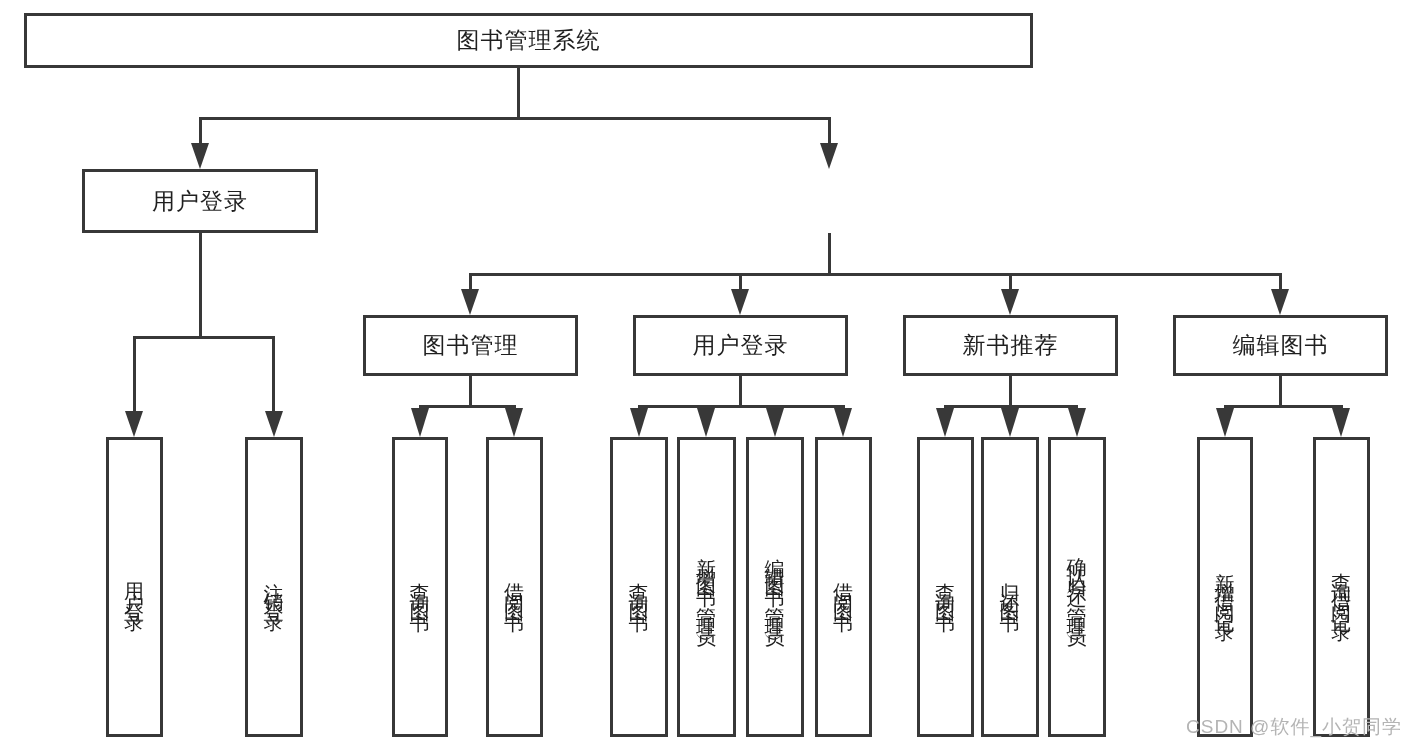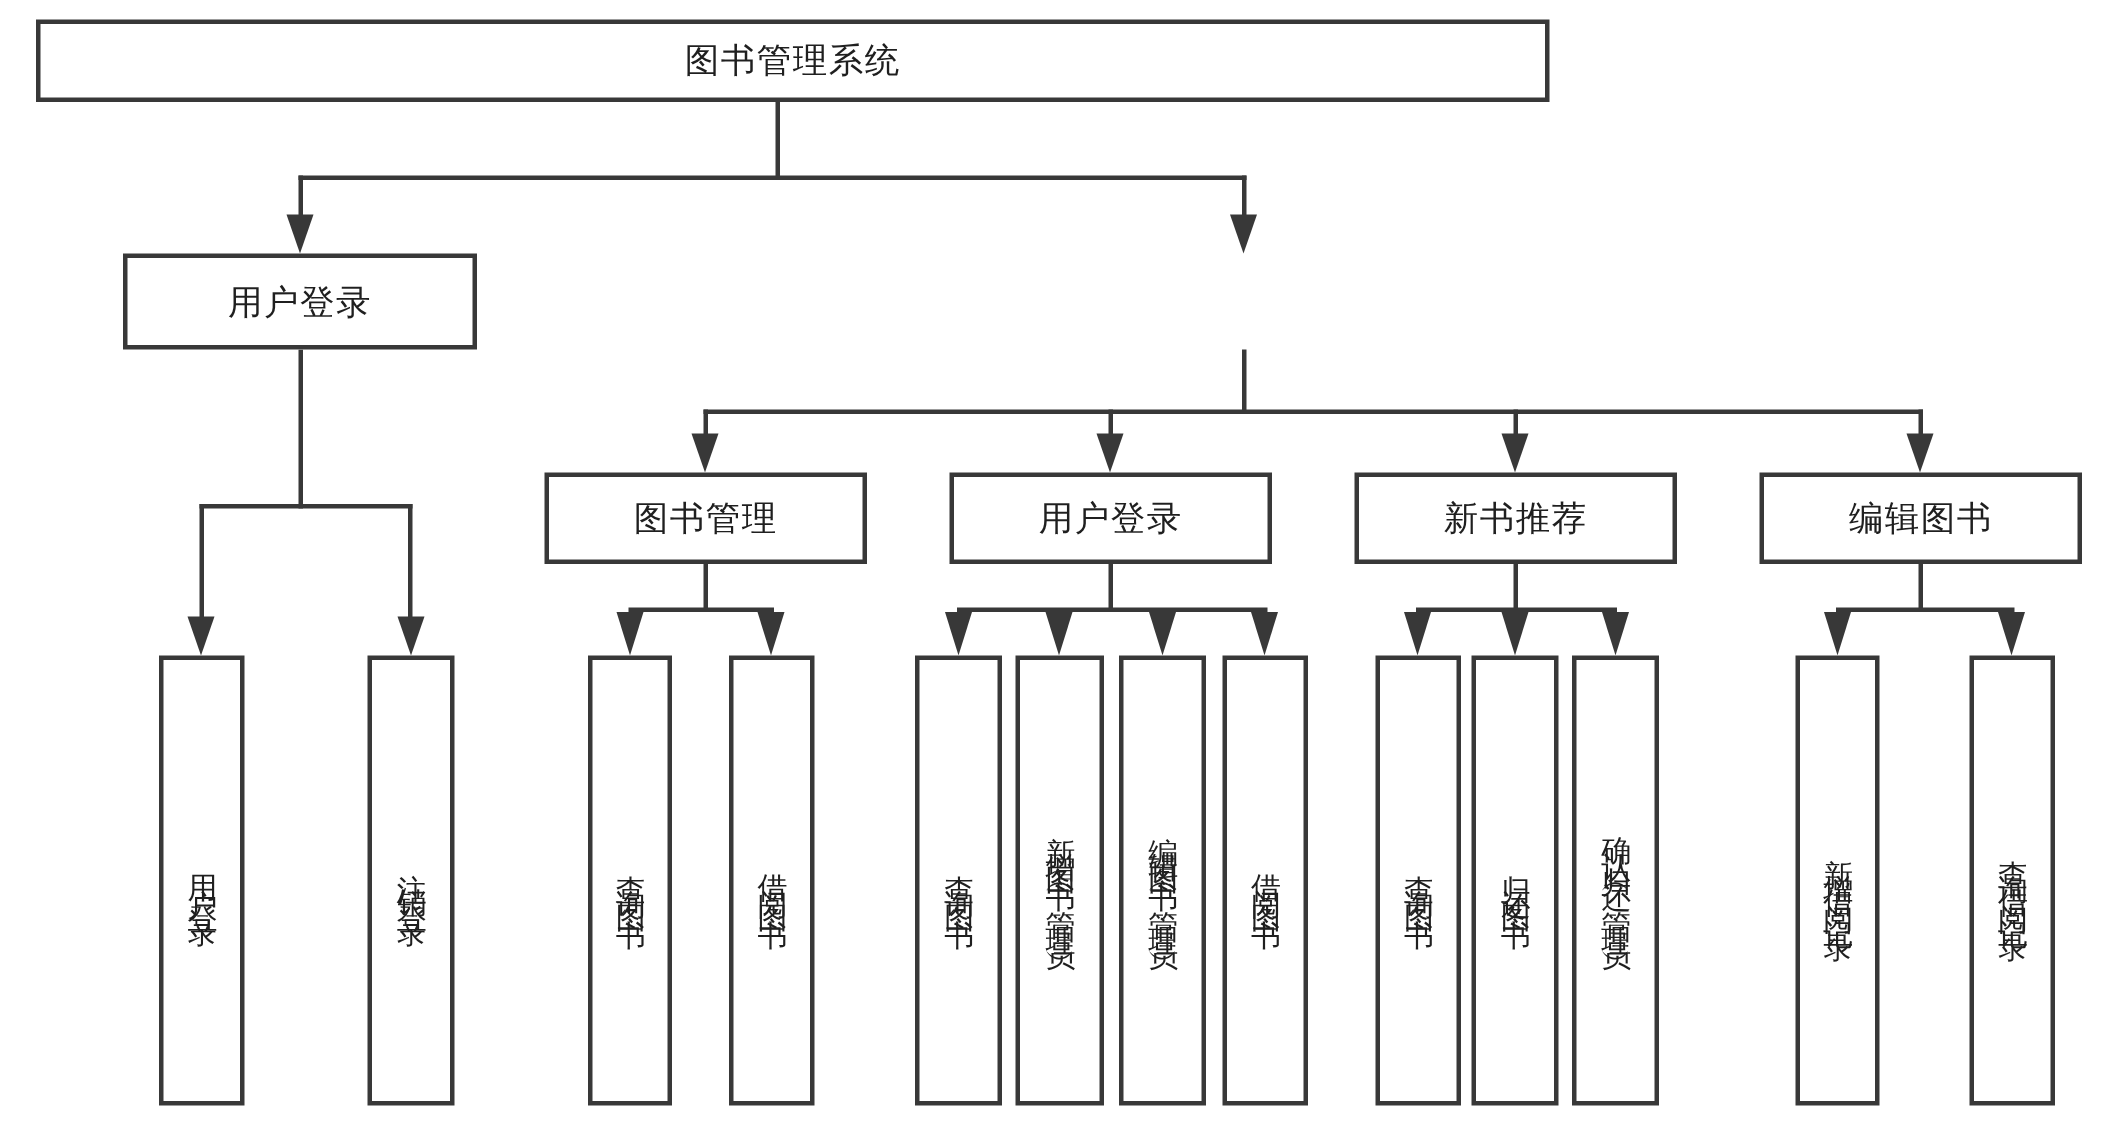--- a/index.html
+++ b/index.html
@@ -175,14 +175,15 @@
     <span class="vlabel">确认归还（管理员）</span>
   </div>
 
   <div class="box" style="left:1197px;top:437px;width:56px;height:300px">
     <span class="vlabel">新增借阅记录</span>
   </div>
   <div class="box" style="left:1313px;top:437px;width:57px;height:300px">
     <span class="vlabel">查询借阅记录</span>
   </div>
 
+  <div id="watermark">CSDN @软件_小贺同学</div>
 
 </div>
 
 </body></html>

